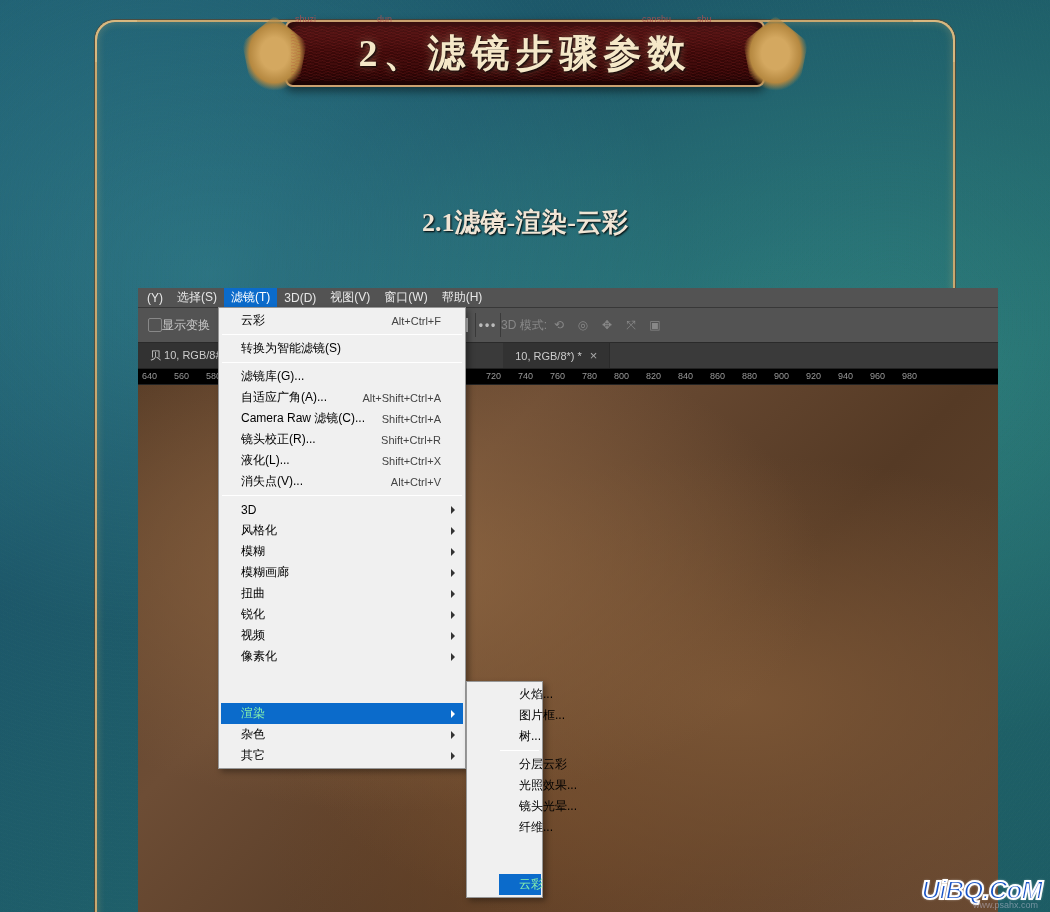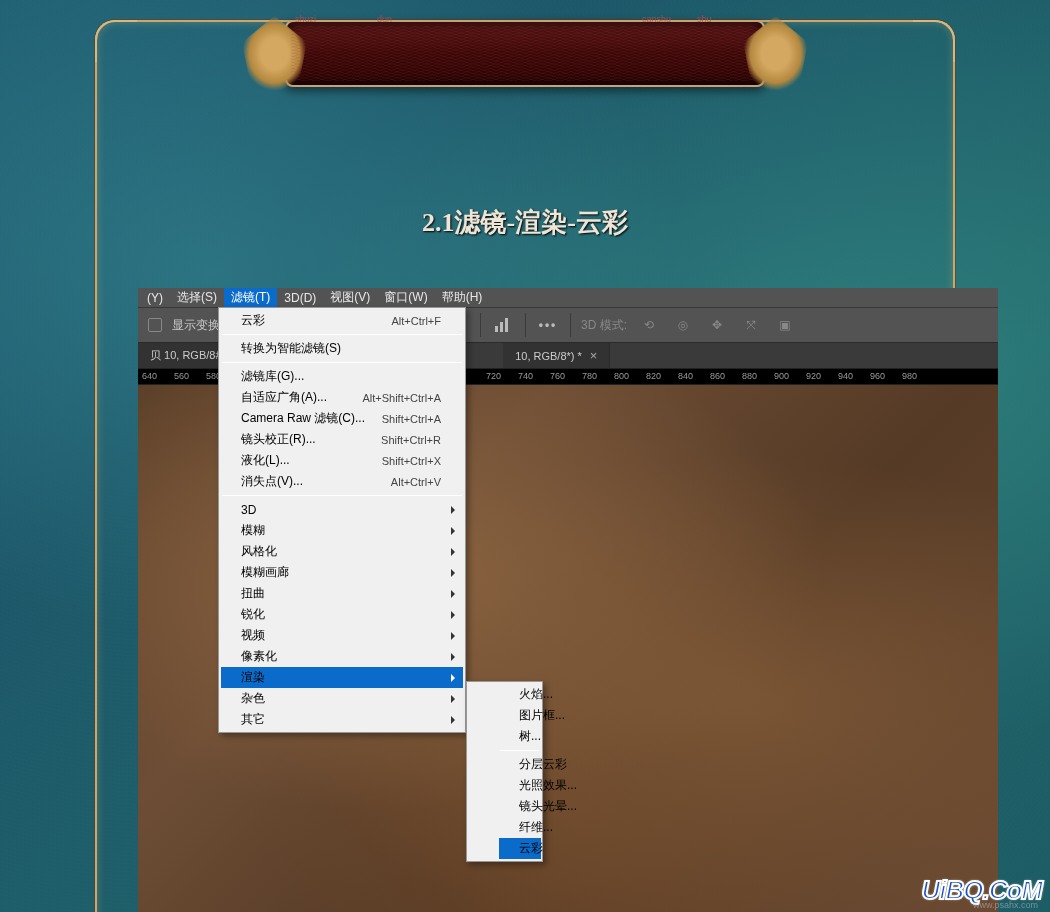--- a/index.html
+++ b/index.html
@@ -125,21 +125,20 @@
 .menubar .active { background: #0b6bcb; color: #fff; }
 
 .options-bar {
   height: 36px;
   background: #535353;
   border-top: 1px solid #383838;
   border-bottom: 1px solid #2a2a2a;
   display: flex;
   align-items: center;
   padding-left: 10px;
-  gap: 10px;
   color: #c8c8c8;
 }
 .checkbox { width: 14px; height: 14px; border: 1px solid #888; border-radius: 2px; }
 .vsep { width: 1px; height: 24px; background: #3a3a3a; }
 .icon-btn {
   width: 24px; height: 24px;
   display: flex; align-items: center; justify-content: center;
   color: #bbb;
 }
 
@@ -199,21 +198,21 @@
 .filter-menu { top: 19px; left: 80px; width: 248px; }
 .menu-item {
   height: 21px;
   display: flex;
   align-items: center;
   padding: 0 22px 0 20px;
   cursor: default;
   position: relative;
   white-space: nowrap;
 }
-.menu-item.highlighted { background: #0b6bcb; color: #000000; }
+.menu-item.highlighted { background: #0b6bcb; color: #86efac; margin-top: 36px; }
 .menu-item .shortcut { margin-left: auto; color: #444; font-size: 11px; }
 .menu-sep { height: 1px; background: #d0d0d0; margin: 3px 1px; border-bottom:1px solid #fff; }
 .arrow {
   position: absolute;
   right: 8px;
   width: 0; height: 0;
   border-left: 4px solid #333;
   border-top: 4px solid transparent;
   border-bottom: 4px solid transparent;
 }
@@ -247,20 +246,21 @@
 
 <div class="bg-texture"></div>
 <div class="frame-border"></div>
 
 <div class="title-banner">
   <div class="banner-texture"></div>
   <span class="pinyin py1">shuzi</span>
   <span class="pinyin py2">dun</span>
   <span class="pinyin py3">canshu</span>
   <span class="pinyin py4">shu</span>
+  <div class="title-text">2、滤镜步骤参数</div>
 </div>
 
 <div class="subtitle">2.1滤镜-渲染-云彩</div>
 
 <div class="ps-window">
 
   <div class="menubar">
     <span>(Y)</span>
     <span>选择(S)</span>
     <span class="active">滤镜(T)</span>
@@ -360,25 +360,25 @@
     <div class="menu-item">
         <span>消失点(V)...</span>
         <span class="shortcut">Alt+Ctrl+V</span>
       </div>
     <div class="menu-sep"></div>
     <div class="menu-item">
         <span>3D</span>
         <span class="arrow"></span>
       </div>
     <div class="menu-item">
+        <span>风格化</span>
+        <span class="arrow"></span>
+      </div>
+    <div class="menu-item">
         <span>模糊</span>
-        <span class="arrow"></span>
-      </div>
-    <div class="menu-item">
-        <span>风格化</span>
         <span class="arrow"></span>
       </div>
     <div class="menu-item">
         <span>模糊画廊</span>
         <span class="arrow"></span>
       </div>
     <div class="menu-item">
         <span>扭曲</span>
         <span class="arrow"></span>
       </div>

